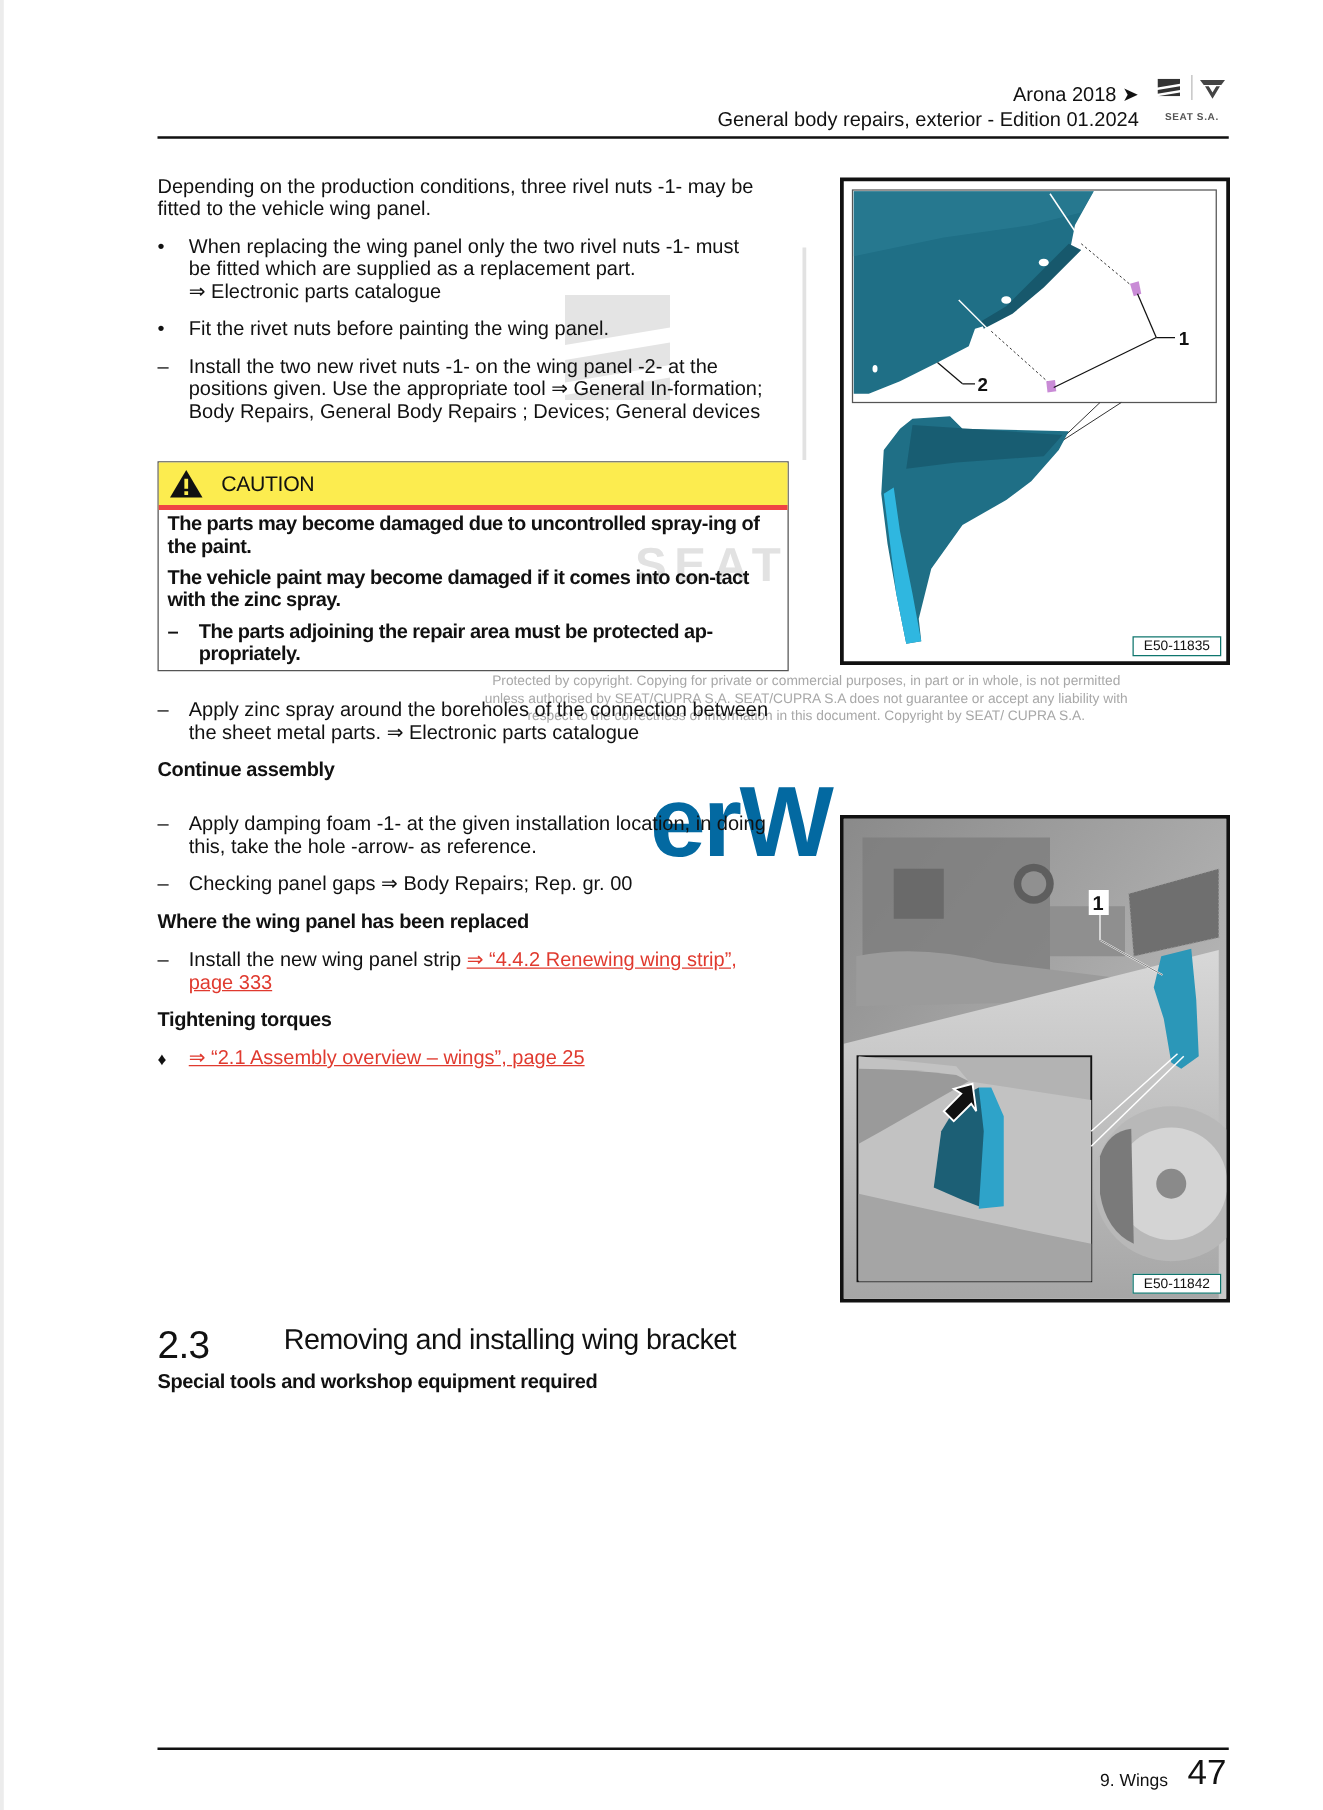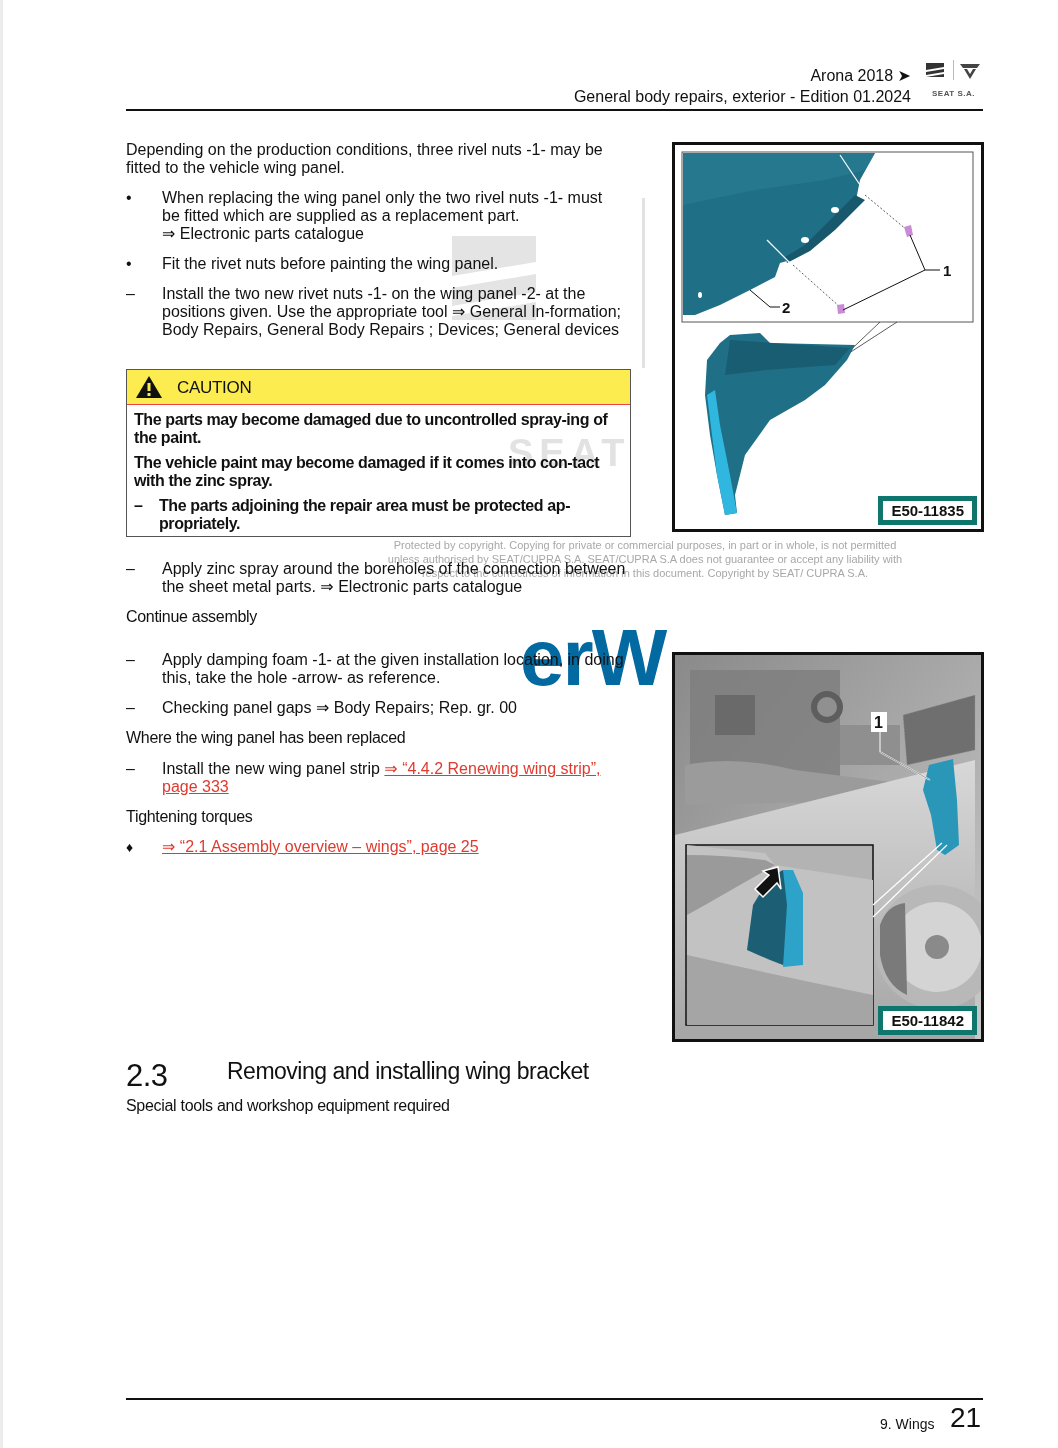--- a/index.html
+++ b/index.html
@@ -16,39 +16,39 @@
   .hdr-line2 { position: absolute; right: 147px; top: 88px; font-size: 16px; text-align: right; }
   .hdr-rule { position: absolute; left: 126px; top: 109px; width: 857px; height: 2px; background: #111; }
   .logo { position: absolute; left: 924px; top: 60px; width: 60px; height: 42px; }
   .logo .seat-s { position: absolute; left: 2px; top: 3px; width: 18px; height: 14px; }
   .logo .sep { position: absolute; left: 29px; top: 0px; width: 1px; height: 20px; background: #bbb; }
   .logo .cupra { position: absolute; left: 36px; top: 2px; width: 20px; height: 18px; }
   .logo .caption { position: absolute; left: 8px; top: 29px; font-size: 8px; font-weight: bold; color: #555; letter-spacing: 0.5px; }
 
   
   .txt { position: absolute; font-size: 16px; line-height: 18px; }
-  .bold { font-weight: normal; letter-spacing: -0.3px; }
+  .bold { font-weight: bold; letter-spacing: -0.3px; }
   .li { position: absolute; left: 126px; font-size: 16px; line-height: 18px; width: 500px; }
   .li .mark { position: absolute; left: 0; top: 0; width: 20px; }
-  .li .body { margin-left: 36px; display: block; }
+  .li .body { margin-left: 25px; display: block; }
   .link { color: #e03a2f; text-decoration: underline; }
 
   
   .caution { position: absolute; left: 126px; top: 369px; width: 503px; height: 166px; border: 1px solid #555; }
-  .caution-head { height: 34px; background: #fcec4f; border-bottom: 1px solid #ef4444; position: relative; }
+  .caution-head { height: 34px; background: #fcec4f; border-bottom: 4px solid #ef4444; position: relative; }
   .caution-head .tri { position: absolute; left: 8px; top: 5px; width: 28px; height: 24px; }
   .caution-head .lbl { position: absolute; left: 50px; top: 8px; font-size: 17px; letter-spacing: -0.3px; }
   .caution .p { position: absolute; left: 7px; font-size: 16px; line-height: 18px; font-weight: bold; letter-spacing: -0.4px; width: 490px; }
 
   
   .fig { position: absolute; border: 3px solid #111; background: #fff; }
   .fig1 { left: 672px; top: 142px; width: 306px; height: 384px; }
   .fig2 { left: 672px; top: 652px; width: 306px; height: 384px; }
   .fig svg { position: absolute; left: 0; top: 0; }
-  .figid { position: absolute; right: 4px; bottom: 4px; border: 5px solid #0f766e; background: #fff; font-size: 15px; padding: 1px 8px; font-weight: bold; }
+  .figid { position: absolute; right: 4px; bottom: 4px; border: 1px solid #0f766e; background: #fff; font-size: 11px; padding: 1px 8px; }
 
   
   .wm-copy { position: absolute; left: 380px; top: 538px; width: 530px; font-size: 11px; line-height: 14px; color: #a8a8a8; text-align: center; }
   .wm-seat { position: absolute; left: 508px; top: 432px; font-size: 38px; font-weight: bold; color: #e2e2e2; letter-spacing: 6px; }
   .wm-logo { position: absolute; left: 448px; top: 232px; width: 92px; height: 92px; }
   .wm-vbar { position: absolute; left: 642px; top: 198px; width: 3px; height: 170px; background: #e2e2e2; }
   .wm-erw { position: absolute; left: 520px; top: 612px; font-size: 80px; font-weight: bold; color: #0369a1; letter-spacing: -2px; }
 
   
   .h2num { position: absolute; left: 126px; top: 1058px; font-size: 31px; letter-spacing: -0.5px; }
@@ -245,13 +245,13 @@
   </svg>
   <div class="figid">E50-11842</div>
 </div>
 
 <div class="h2num">2.3</div>
 <div class="h2">Removing and installing wing bracket</div>
 <div class="txt bold" style="left:126px; top:1097px;">Special tools and workshop equipment required</div>
 
 <div class="ftr-rule"></div>
 <div class="ftr-chap">9. Wings</div>
-<div class="ftr-page">21</div>
+<div class="ftr-page">47</div>
 
 </body></html>

